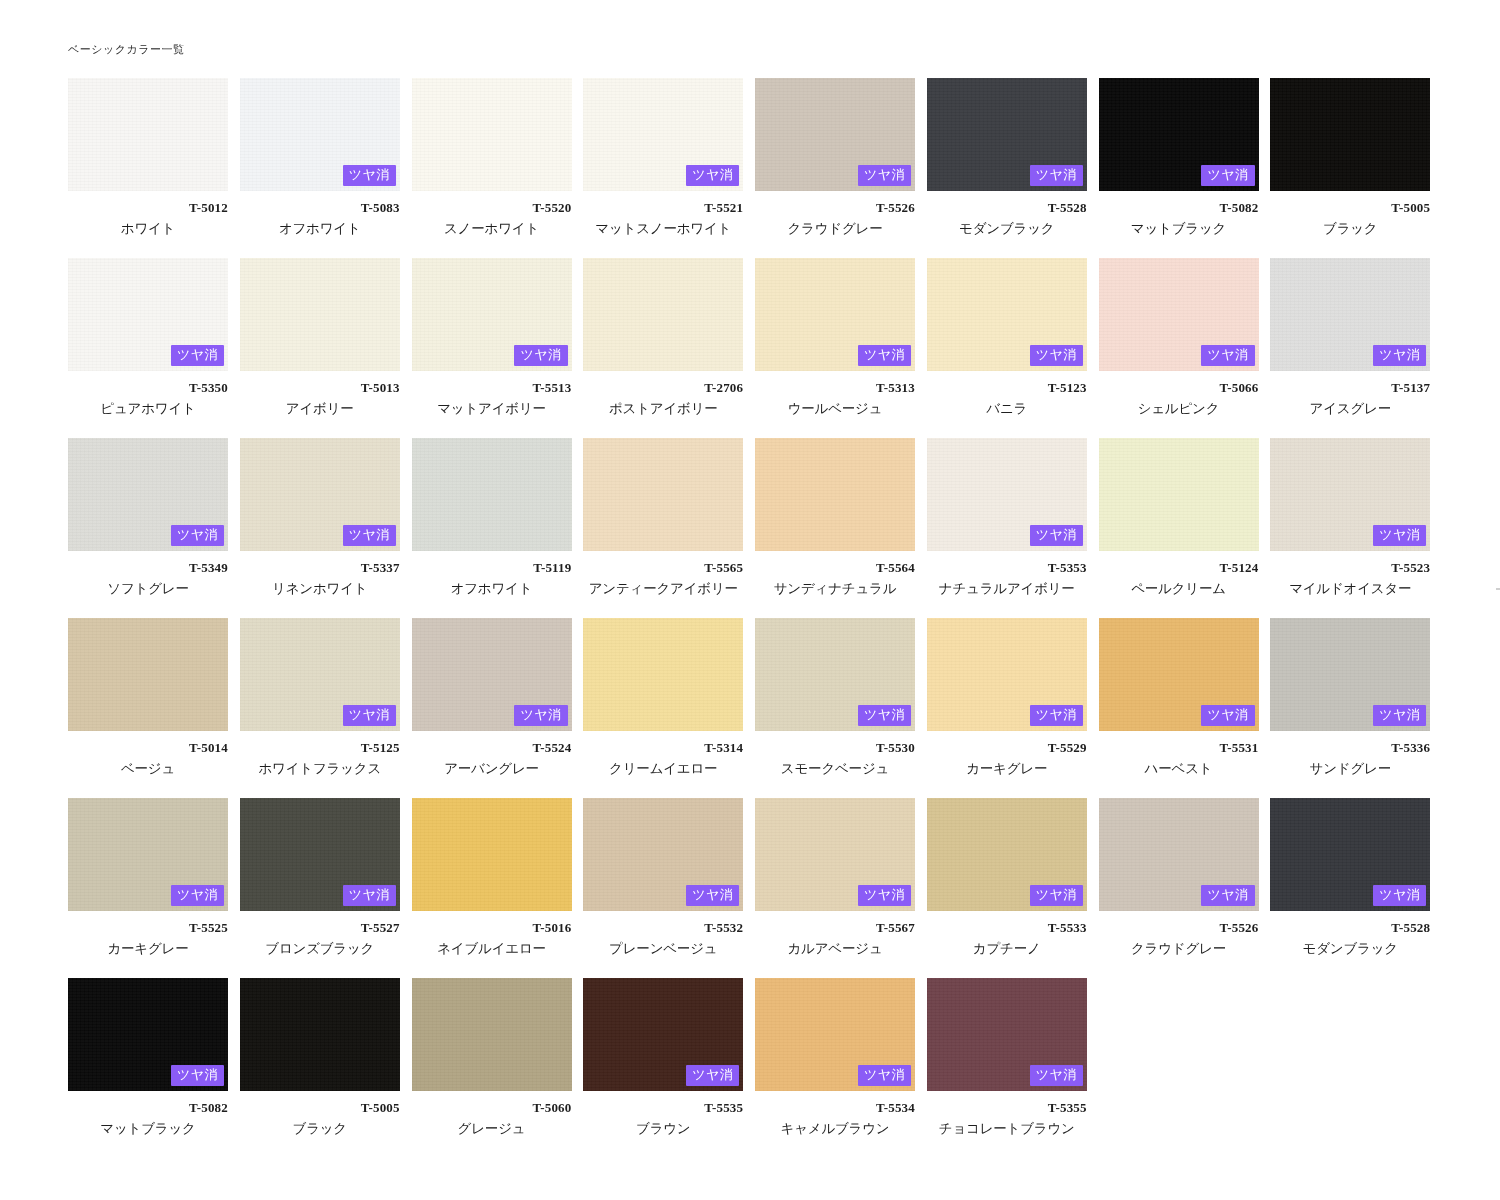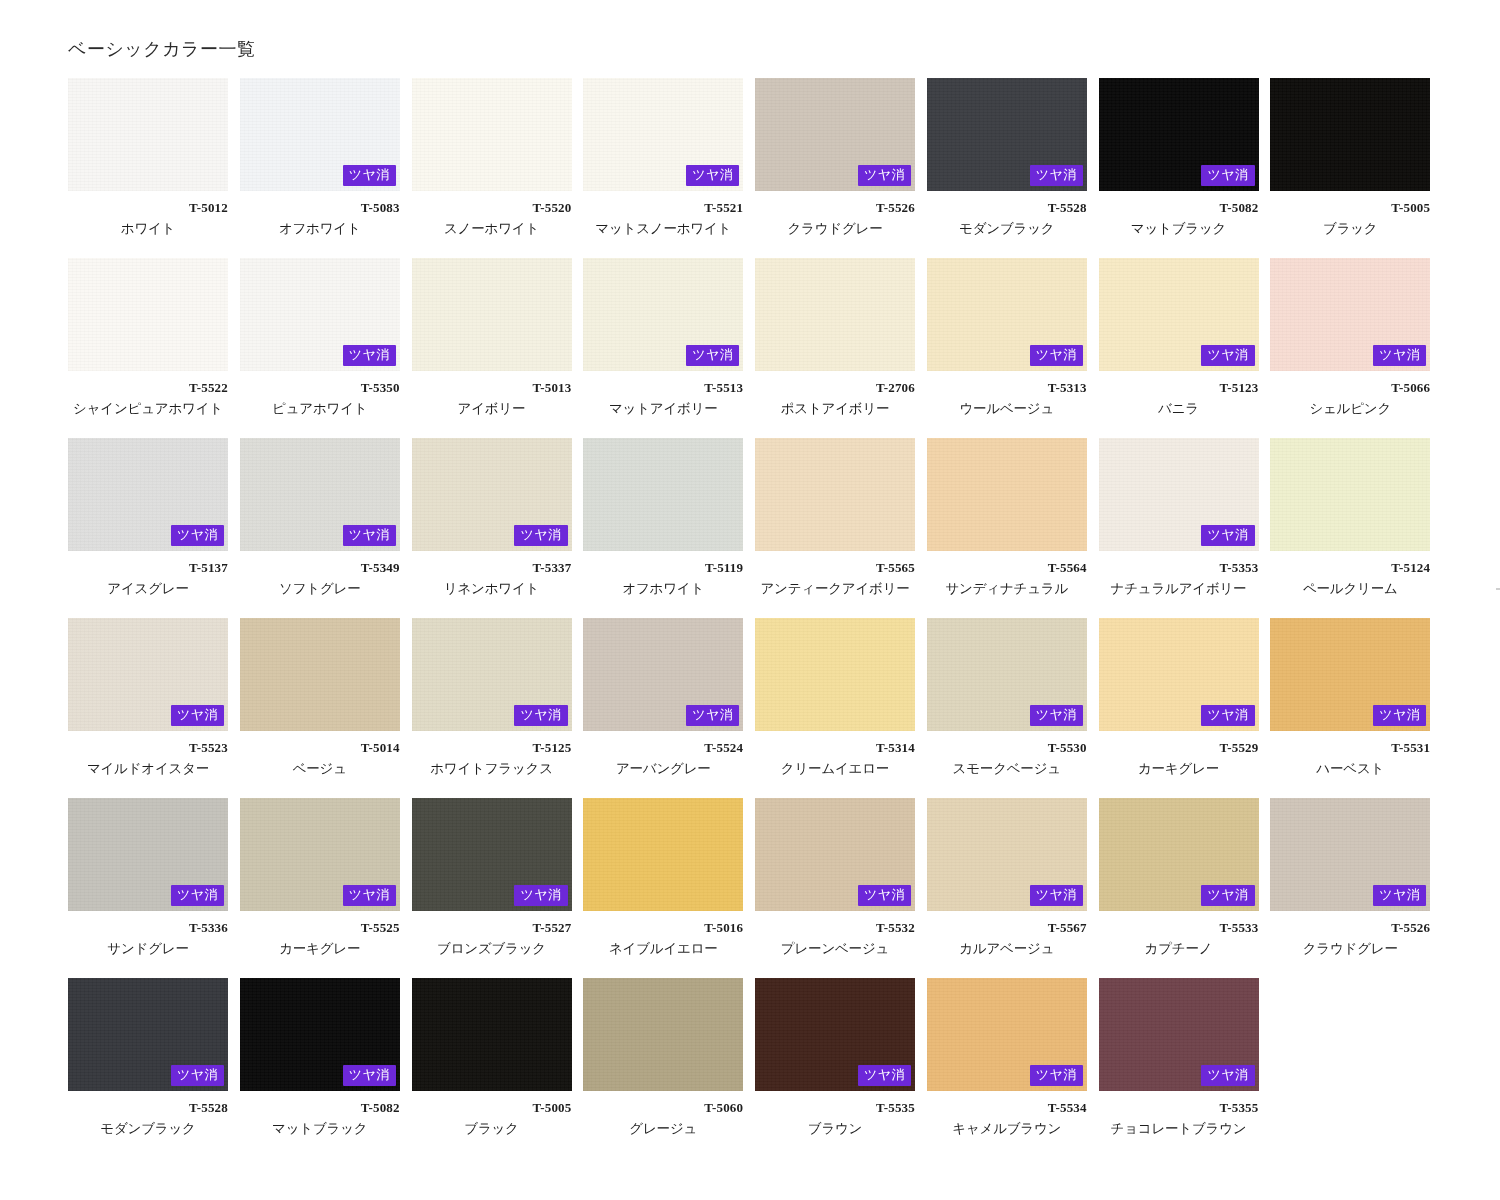--- a/index.html
+++ b/index.html
@@ -19,21 +19,21 @@
     position: relative;
     width: 1500px;
     height: 1200px;
     box-sizing: border-box;
     padding: 0;
   }
   .page-title {
     position: absolute;
     left: 68px;
     top: 38px;
-    font-size: 18px;
+    font-size: 11px;
     line-height: 22px;
     letter-spacing: 0.5px;
     color: #2b2b2b;
     font-weight: 400;
     white-space: nowrap;
   }
   .grid {
     position: absolute;
     left: 68px;
     top: 78px;
@@ -59,21 +59,21 @@
     left: 0; top: 0; right: 0; bottom: 0;
     background-image:
       repeating-linear-gradient(0deg, rgba(0,0,0,0.018) 0px, rgba(0,0,0,0.018) 1px, rgba(255,255,255,0.02) 1px, rgba(255,255,255,0.02) 3px),
       repeating-linear-gradient(90deg, rgba(0,0,0,0.012) 0px, rgba(0,0,0,0.012) 1px, rgba(255,255,255,0.015) 1px, rgba(255,255,255,0.015) 4px);
     pointer-events: none;
   }
   .badge {
     position: absolute;
     right: 4px;
     bottom: 5px;
-    background: #6d28d9;
+    background: #8b5cf6;
     color: #ffffff;
     font-size: 13px;
     line-height: 14px;
     padding: 3px 6px 4px 6px;
     letter-spacing: 0.5px;
     white-space: nowrap;
     border-radius: 1px;
     font-family: "DejaVu Sans", "Liberation Sans", sans-serif;
   }
   .code {
@@ -168,27 +168,20 @@
         <div class="cname">マットブラック</div>
       </div>
       <div class="cell">
         <div class="swatch" style="background: rgb(11, 10, 8);">
           <div class="tex"></div>
         </div>
         <div class="code">T-5005</div>
         <div class="cname">ブラック</div>
       </div>
       <div class="cell">
-        <div class="swatch" style="background: rgb(250, 248, 244);">
-          <div class="tex"></div>
-        </div>
-        <div class="code">T-5522</div>
-        <div class="cname">シャインピュアホワイト</div>
-      </div>
-      <div class="cell">
         <div class="swatch" style="background: rgb(247, 246, 243);">
           <div class="tex"></div>
           <div class="badge">ツヤ消</div>
         </div>
         <div class="code">T-5350</div>
         <div class="cname">ピュアホワイト</div>
       </div>
       <div class="cell">
         <div class="swatch" style="background: rgb(244, 241, 225);">
           <div class="tex"></div>

